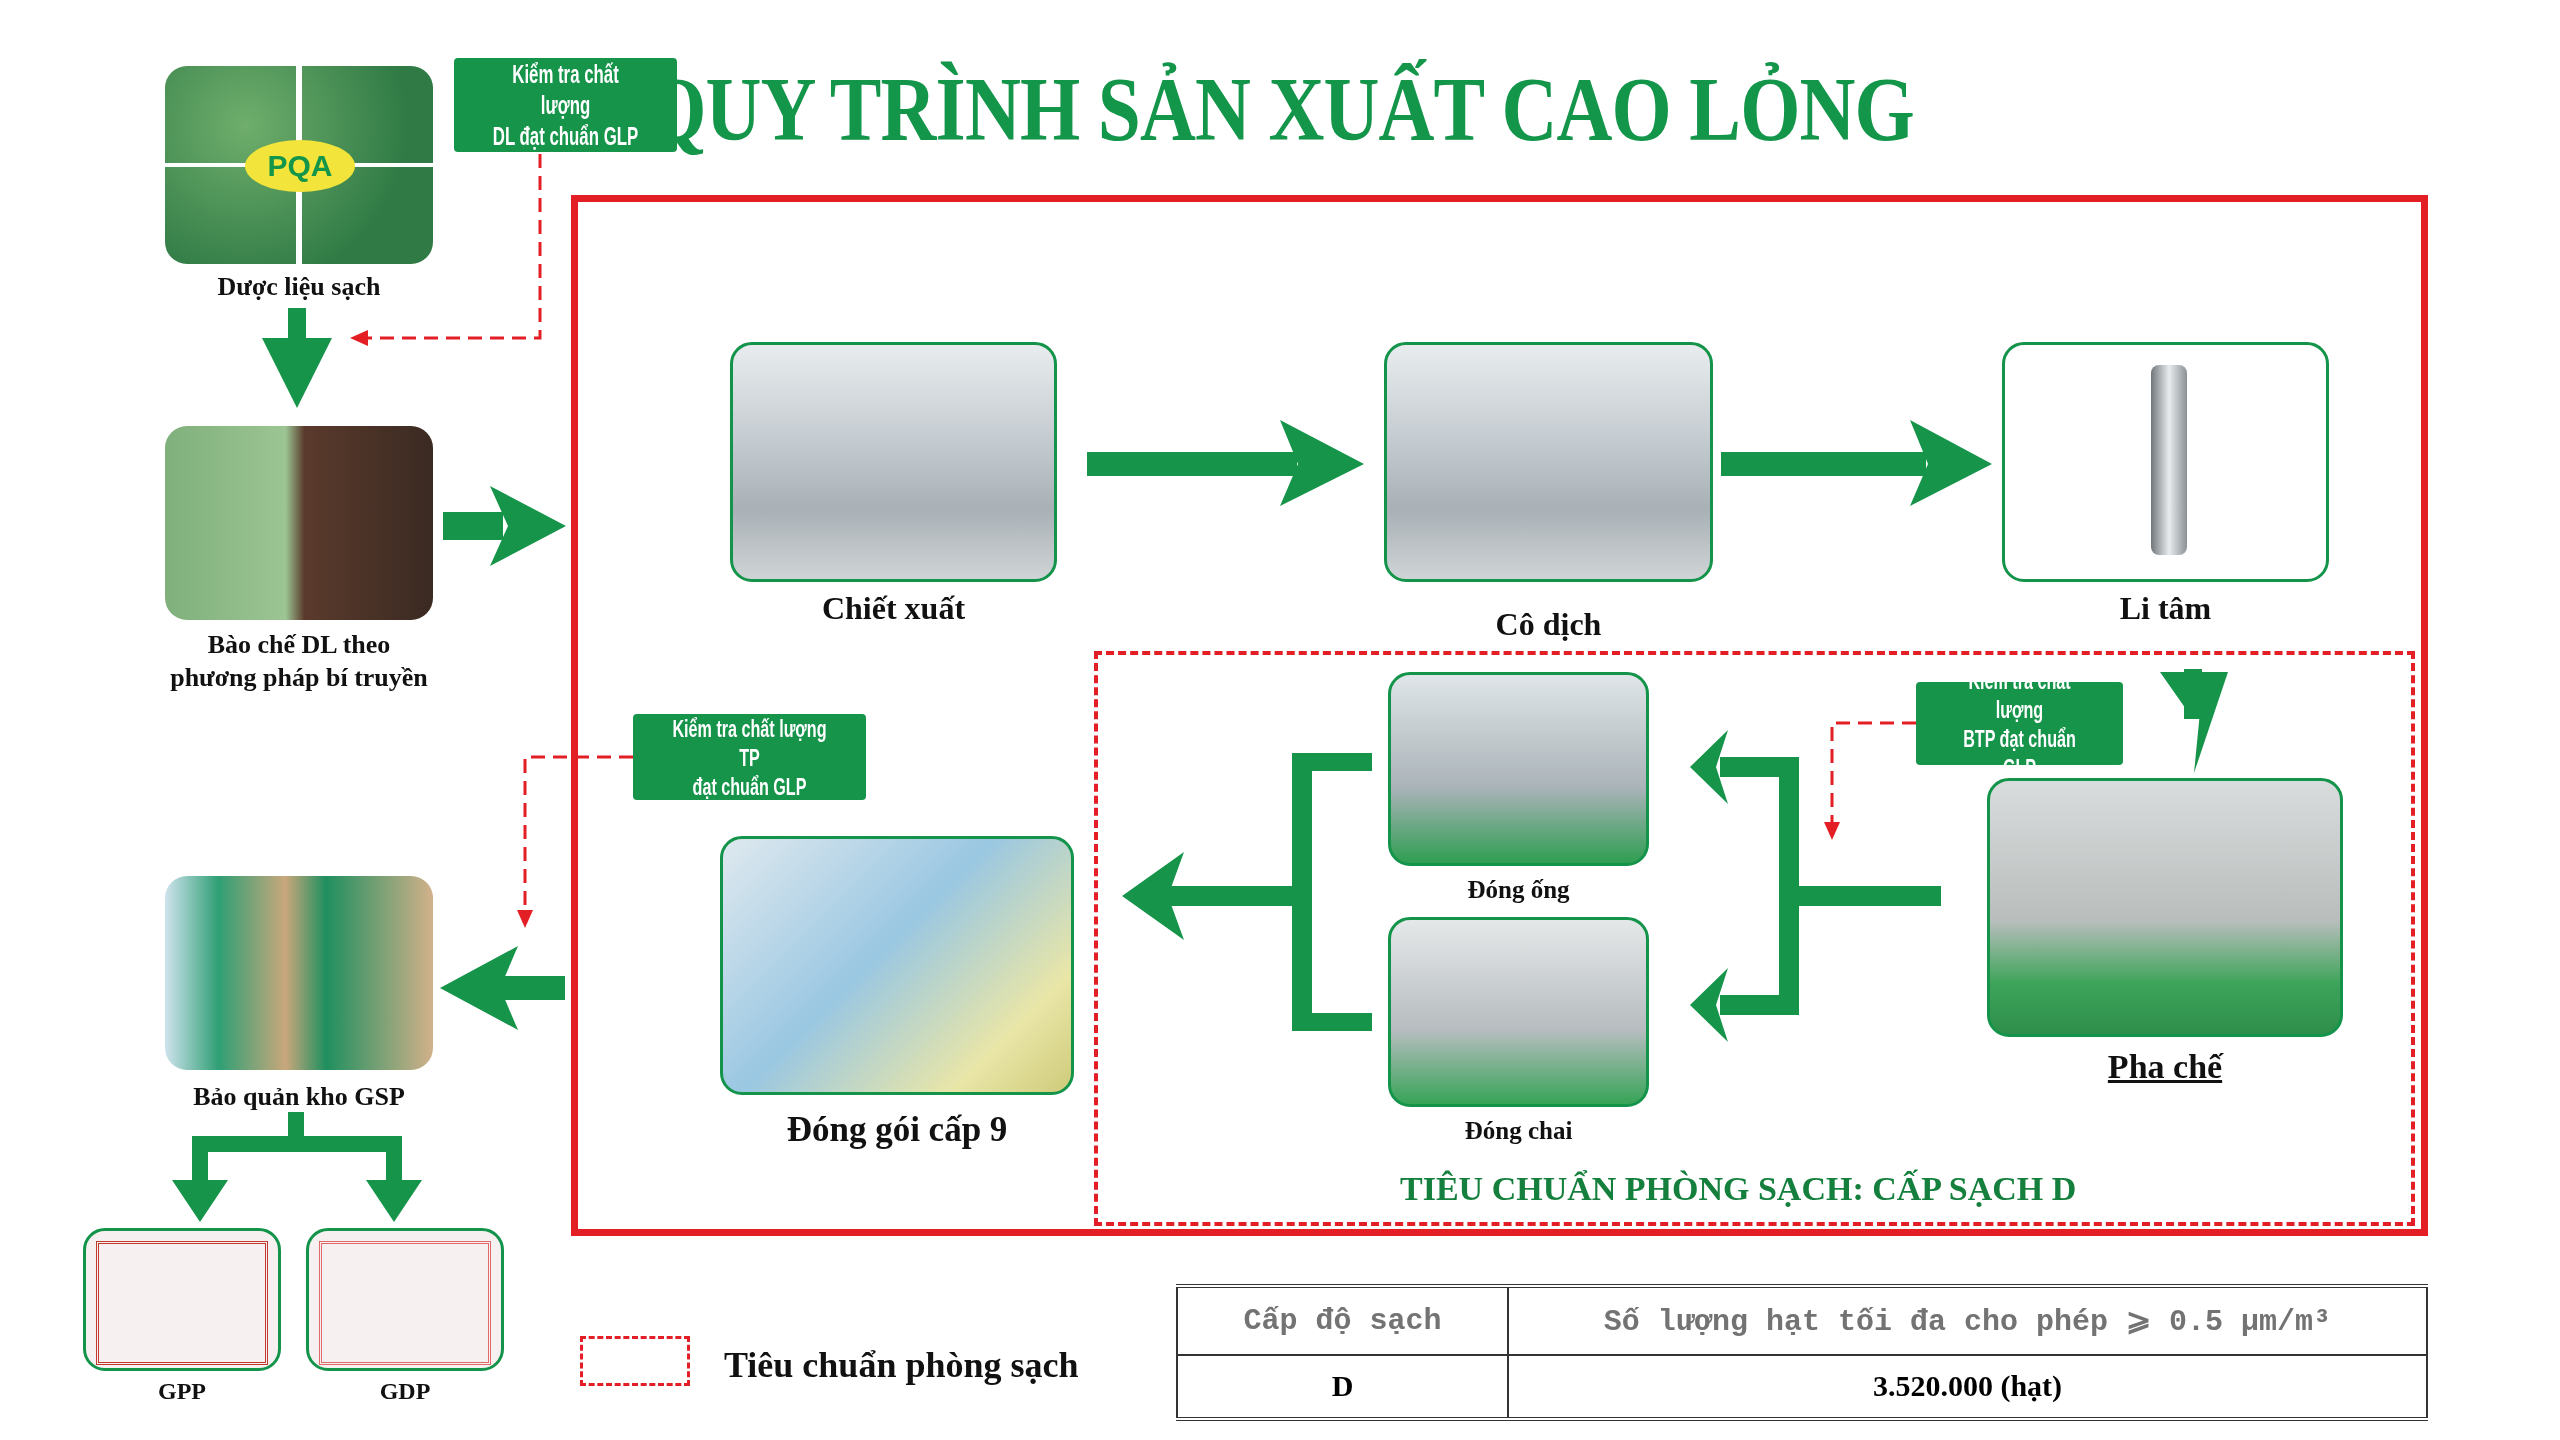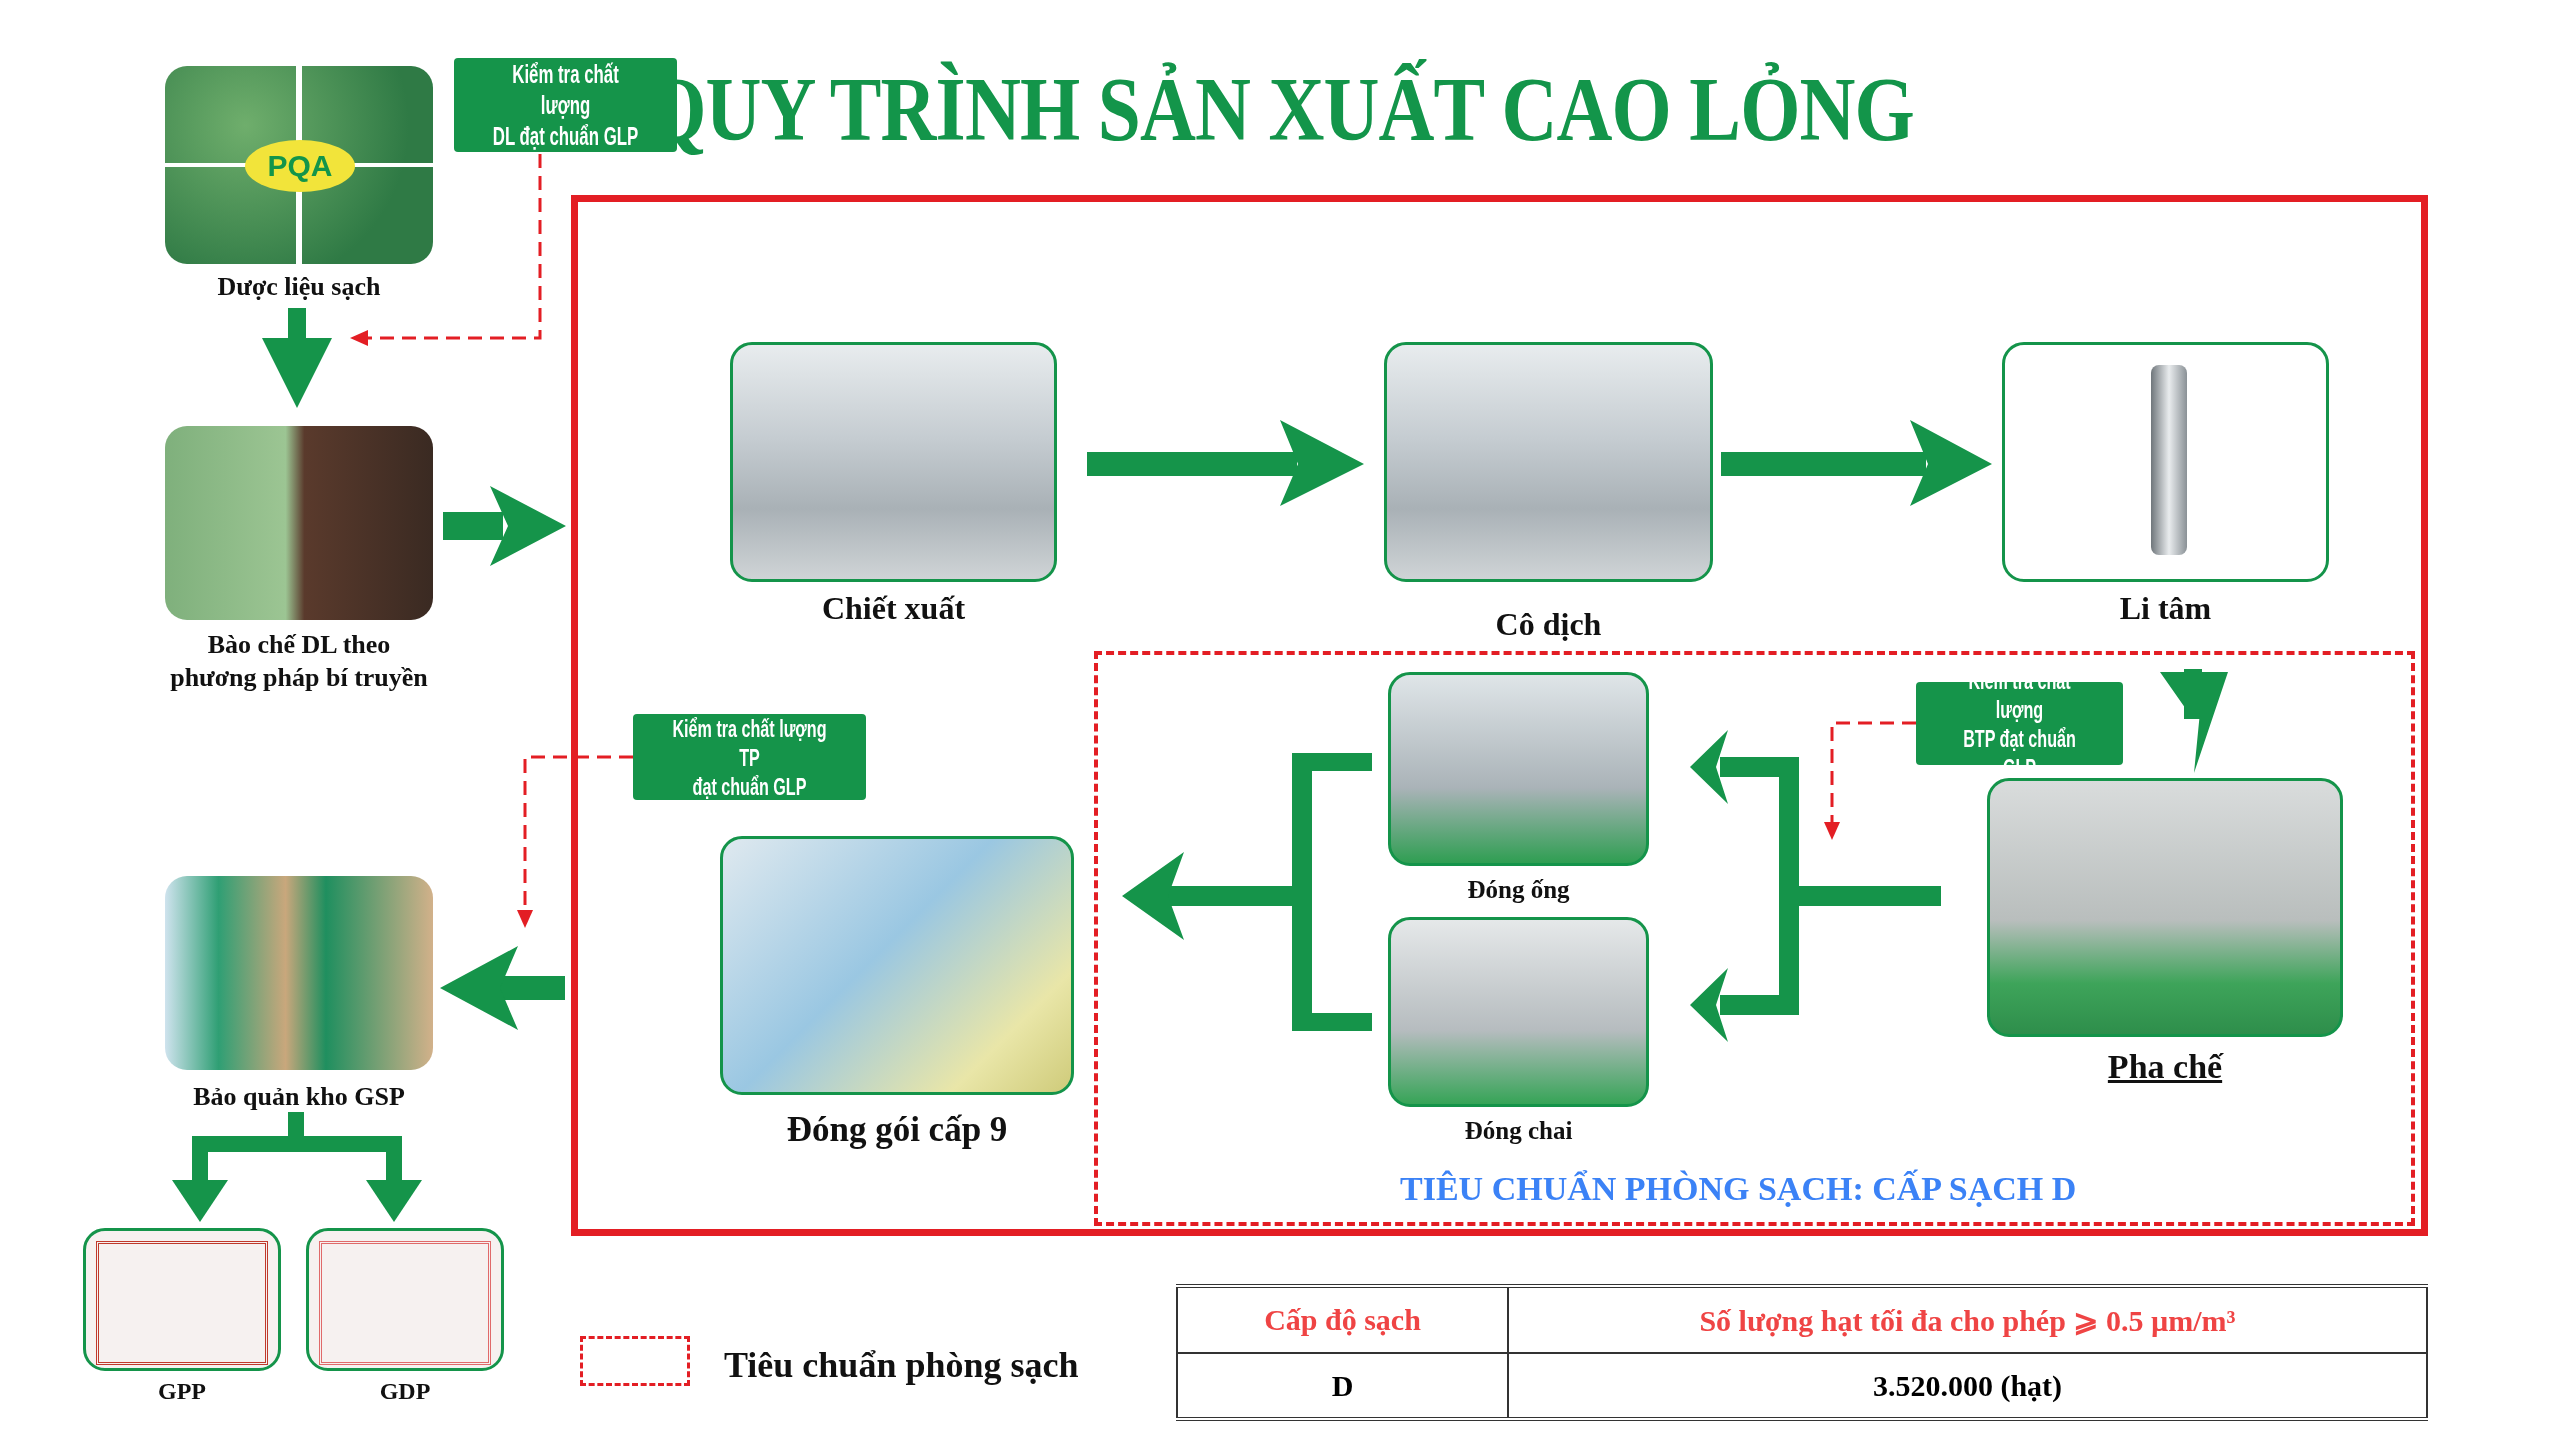--- a/index.html
+++ b/index.html
@@ -8,25 +8,25 @@
   .abs { position:absolute; }
   .redbox { border:7px solid #e31e24; box-sizing:border-box; }
   .dashbox { border:4px dashed #e31e24; box-sizing:border-box; }
   .photo { border:3px solid #14944a; border-radius:22px; box-sizing:border-box; overflow:hidden; }
   .photo-nb { border-radius:22px; overflow:hidden; box-sizing:border-box; }
   .label { font-weight:bold; color:#111; text-align:center; white-space:nowrap; }
   .glp { background:#15944a; color:#fff; border-radius:4px; text-align:center;
          font-family:"Liberation Sans", "DejaVu Sans", sans-serif; font-weight:bold; font-size:25px;
          line-height:31px; display:flex; align-items:center; justify-content:center; box-sizing:border-box; }
   .glp span { display:block; transform:scaleX(0.82); }
-  .red-label { color:#3b82f6; font-weight:bold; font-size:38px; white-space:nowrap; }
+  .red-label { color:#15803d; font-weight:bold; font-size:38px; white-space:nowrap; }
   table.std { border-collapse:collapse; position:absolute; left:1176px; top:1284px; width:1252px; height:137px;
               font-size:30px; border-top:4px double #333; border-bottom:4px double #333; }
   table.std td { border:2px solid #333; text-align:center; font-weight:bold; }
-  table.std tr:first-child td { color:#ef4444; }
+  table.std tr:first-child td { color:#737373;font-family:Liberation Mono, monospace; }
   svg { position:absolute; left:0; top:0; }
   
   .ph-herbs { background:
       linear-gradient(90deg, transparent 49%, #fff 49%, #fff 51%, transparent 51%),
       linear-gradient(180deg, transparent 49%, #fff 49%, #fff 51%, transparent 51%),
       radial-gradient(circle at 30% 30%, #6fae6c, #2f7a45 70%),
       #3c8a50; }
   .ph-prep { background: linear-gradient(90deg, #7fb07c 0%, #9cc593 45%, #5a3a2c 52%, #3a2a22 100%); }
   .ph-tank { background: linear-gradient(180deg, #e8ecee 0%, #c5ccd1 40%, #a9b1b6 70%, #cfd4d6 100%); }
   .ph-cent { background: #ffffff; }

